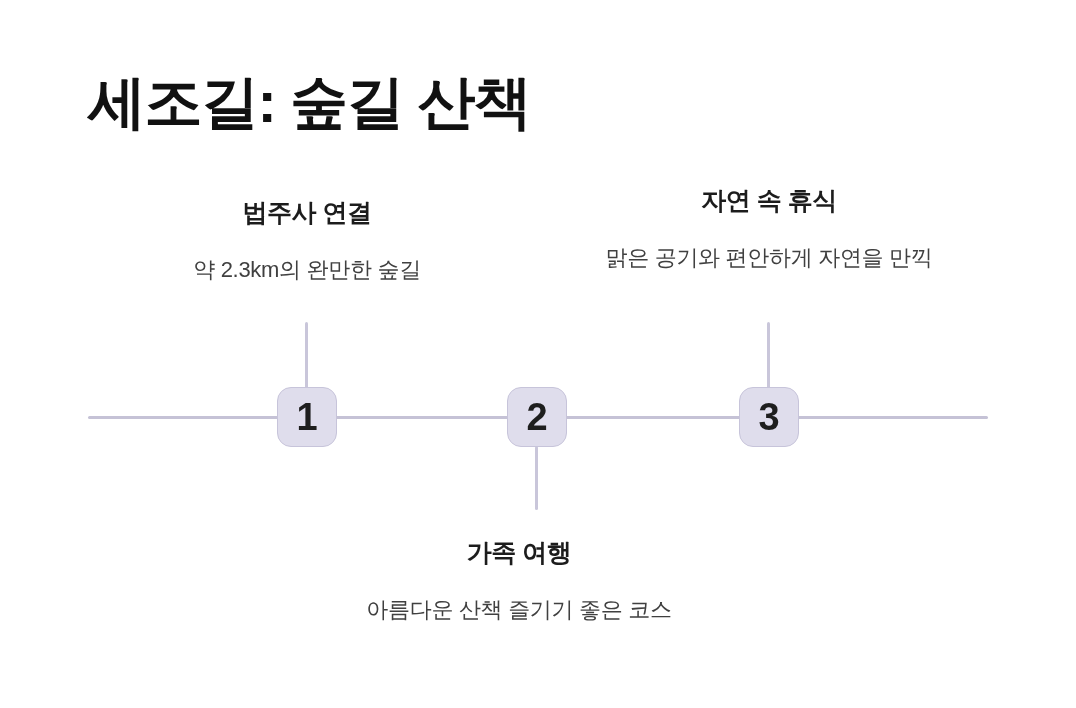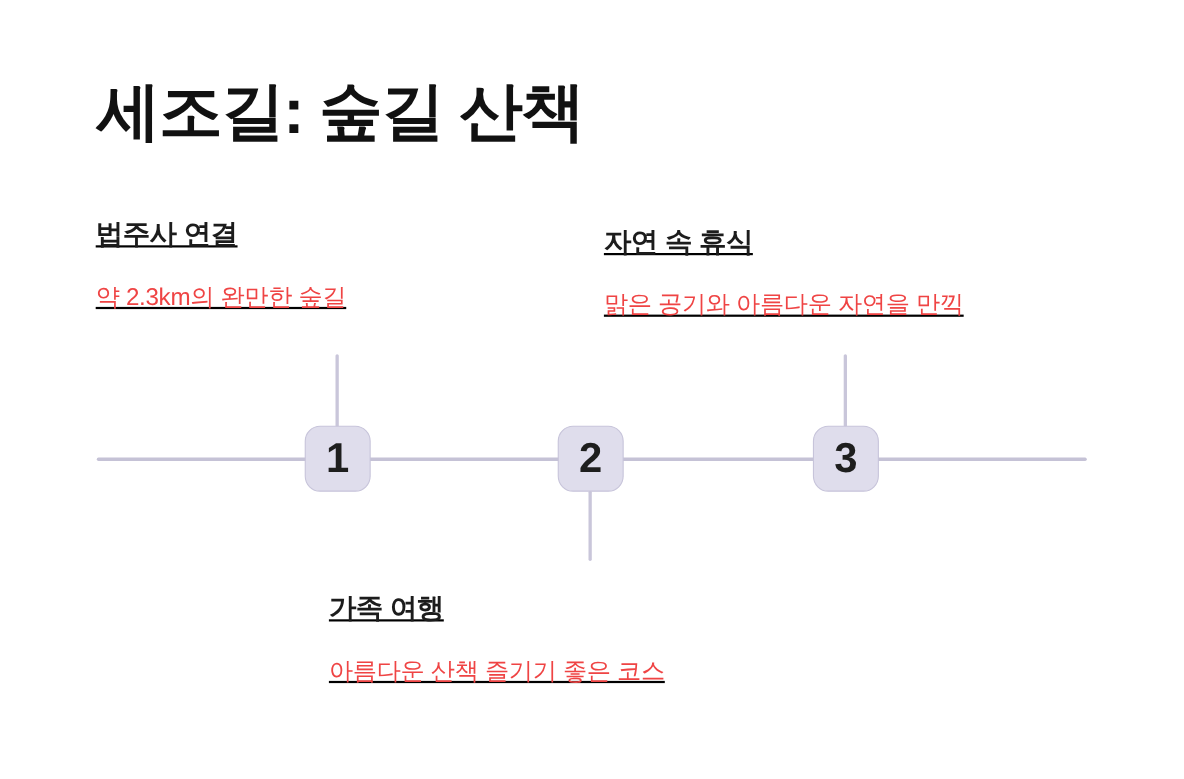--- a/index.html
+++ b/index.html
@@ -21,36 +21,36 @@
     font-size: 58px;
     font-weight: 800;
     letter-spacing: -1.5px;
     color: #111111;
     white-space: nowrap;
     line-height: 1.25;
   }
   .label-group {
     position: absolute;
     width: 440px;
-    text-decoration: underline;
+    text-align: center;
   }
   .label-group.lg-1 { left: 87px;  top: 196px; }
-  .label-group.lg-3 { left: 549px; top: 203px; }
+  .label-group.lg-3 { left: 549px; top: 184px; }
   .label-group.lg-2 { left: 299px; top: 536px; }
   .m-title {
     font-size: 25px;
     font-weight: 700;
     color: #1c1c1c;
     letter-spacing: -0.5px;
     white-space: nowrap;
   }
   .m-desc {
     font-size: 22px;
     font-weight: 400;
-    color: #ef4444;
+    color: #404040;
     letter-spacing: -0.3px;
     margin-top: 26px;
     white-space: nowrap;
   }
   .hline {
     position: absolute;
     left: 88px;
     top: 416px;
     width: 900px;
     height: 3px;
@@ -95,21 +95,21 @@
 
   <h1 class="page-title">세조길: 숲길 산책</h1>
 
   <div class="label-group lg-1">
     <div class="m-title">법주사 연결</div>
     <div class="m-desc">약 2.3km의 완만한 숲길</div>
   </div>
 
   <div class="label-group lg-3">
     <div class="m-title">자연 속 휴식</div>
-    <div class="m-desc">맑은 공기와 아름다운 자연을 만끽</div>
+    <div class="m-desc">맑은 공기와 편안하게 자연을 만끽</div>
   </div>
 
   <div class="hline"></div>
 
   <div class="vline v-1"></div>
   <div class="vline v-3"></div>
   <div class="vline v-2"></div>
 
   <div class="node n-1">
     <span class="node-number">1</span>

